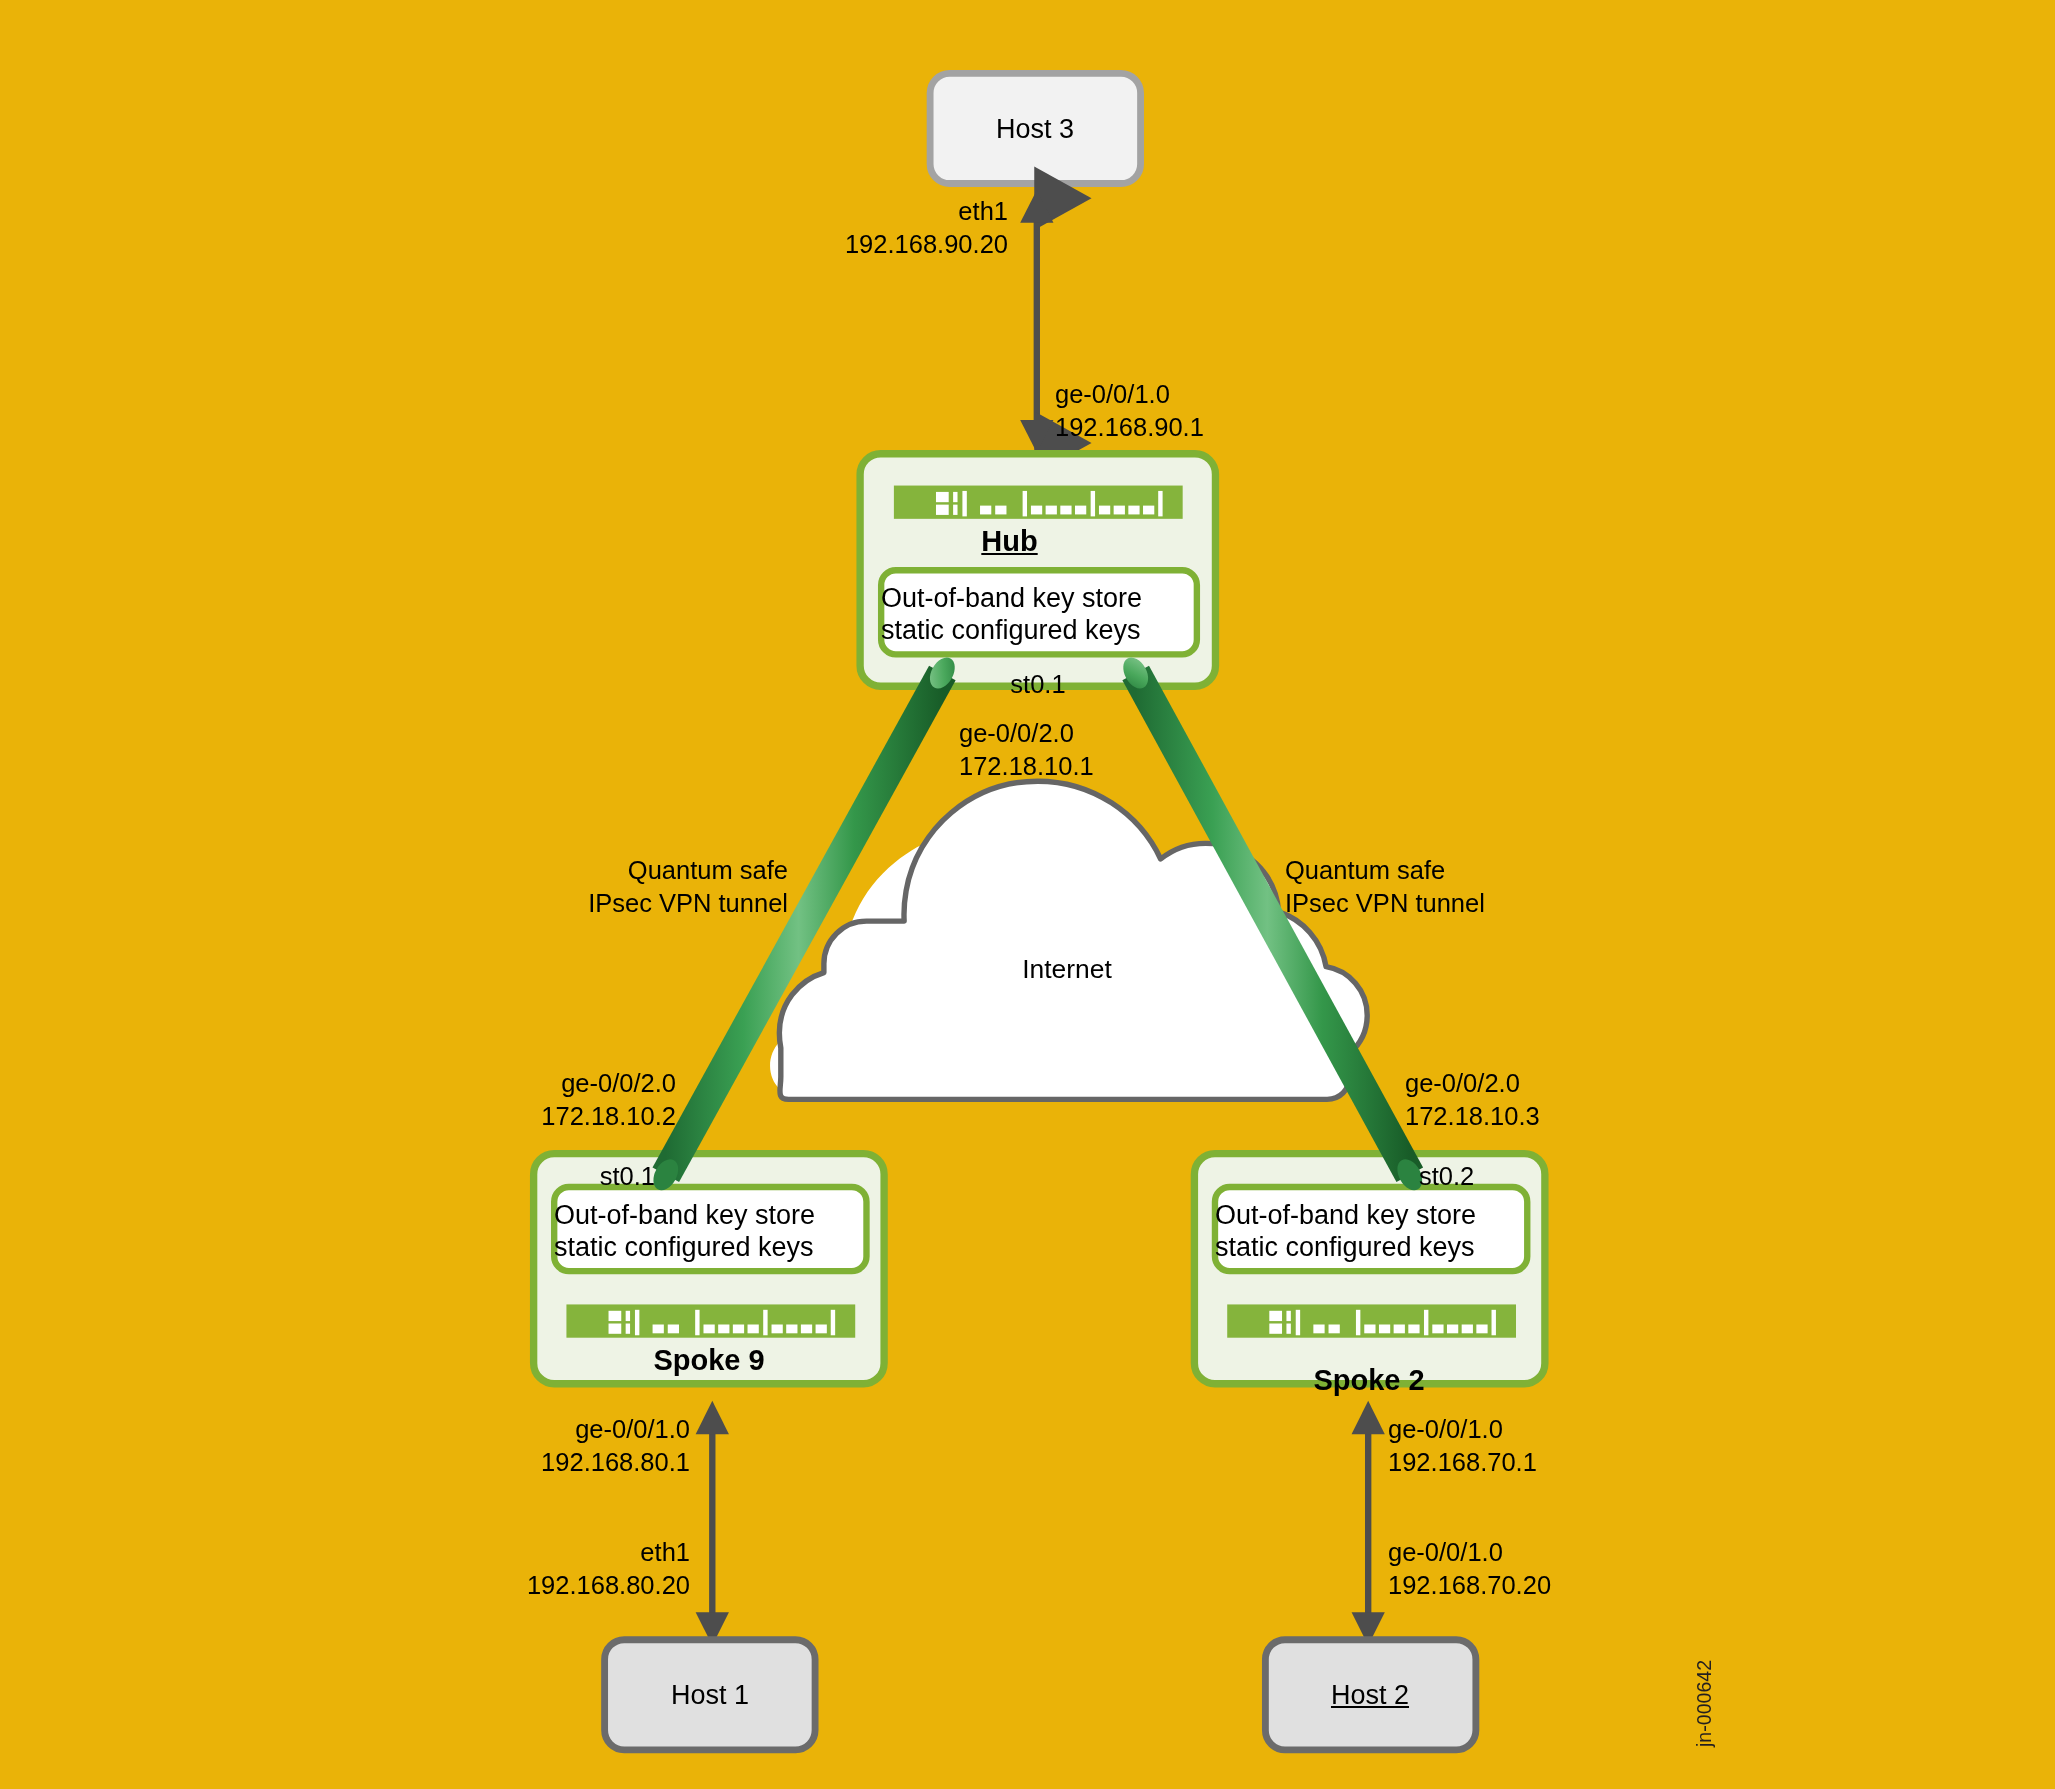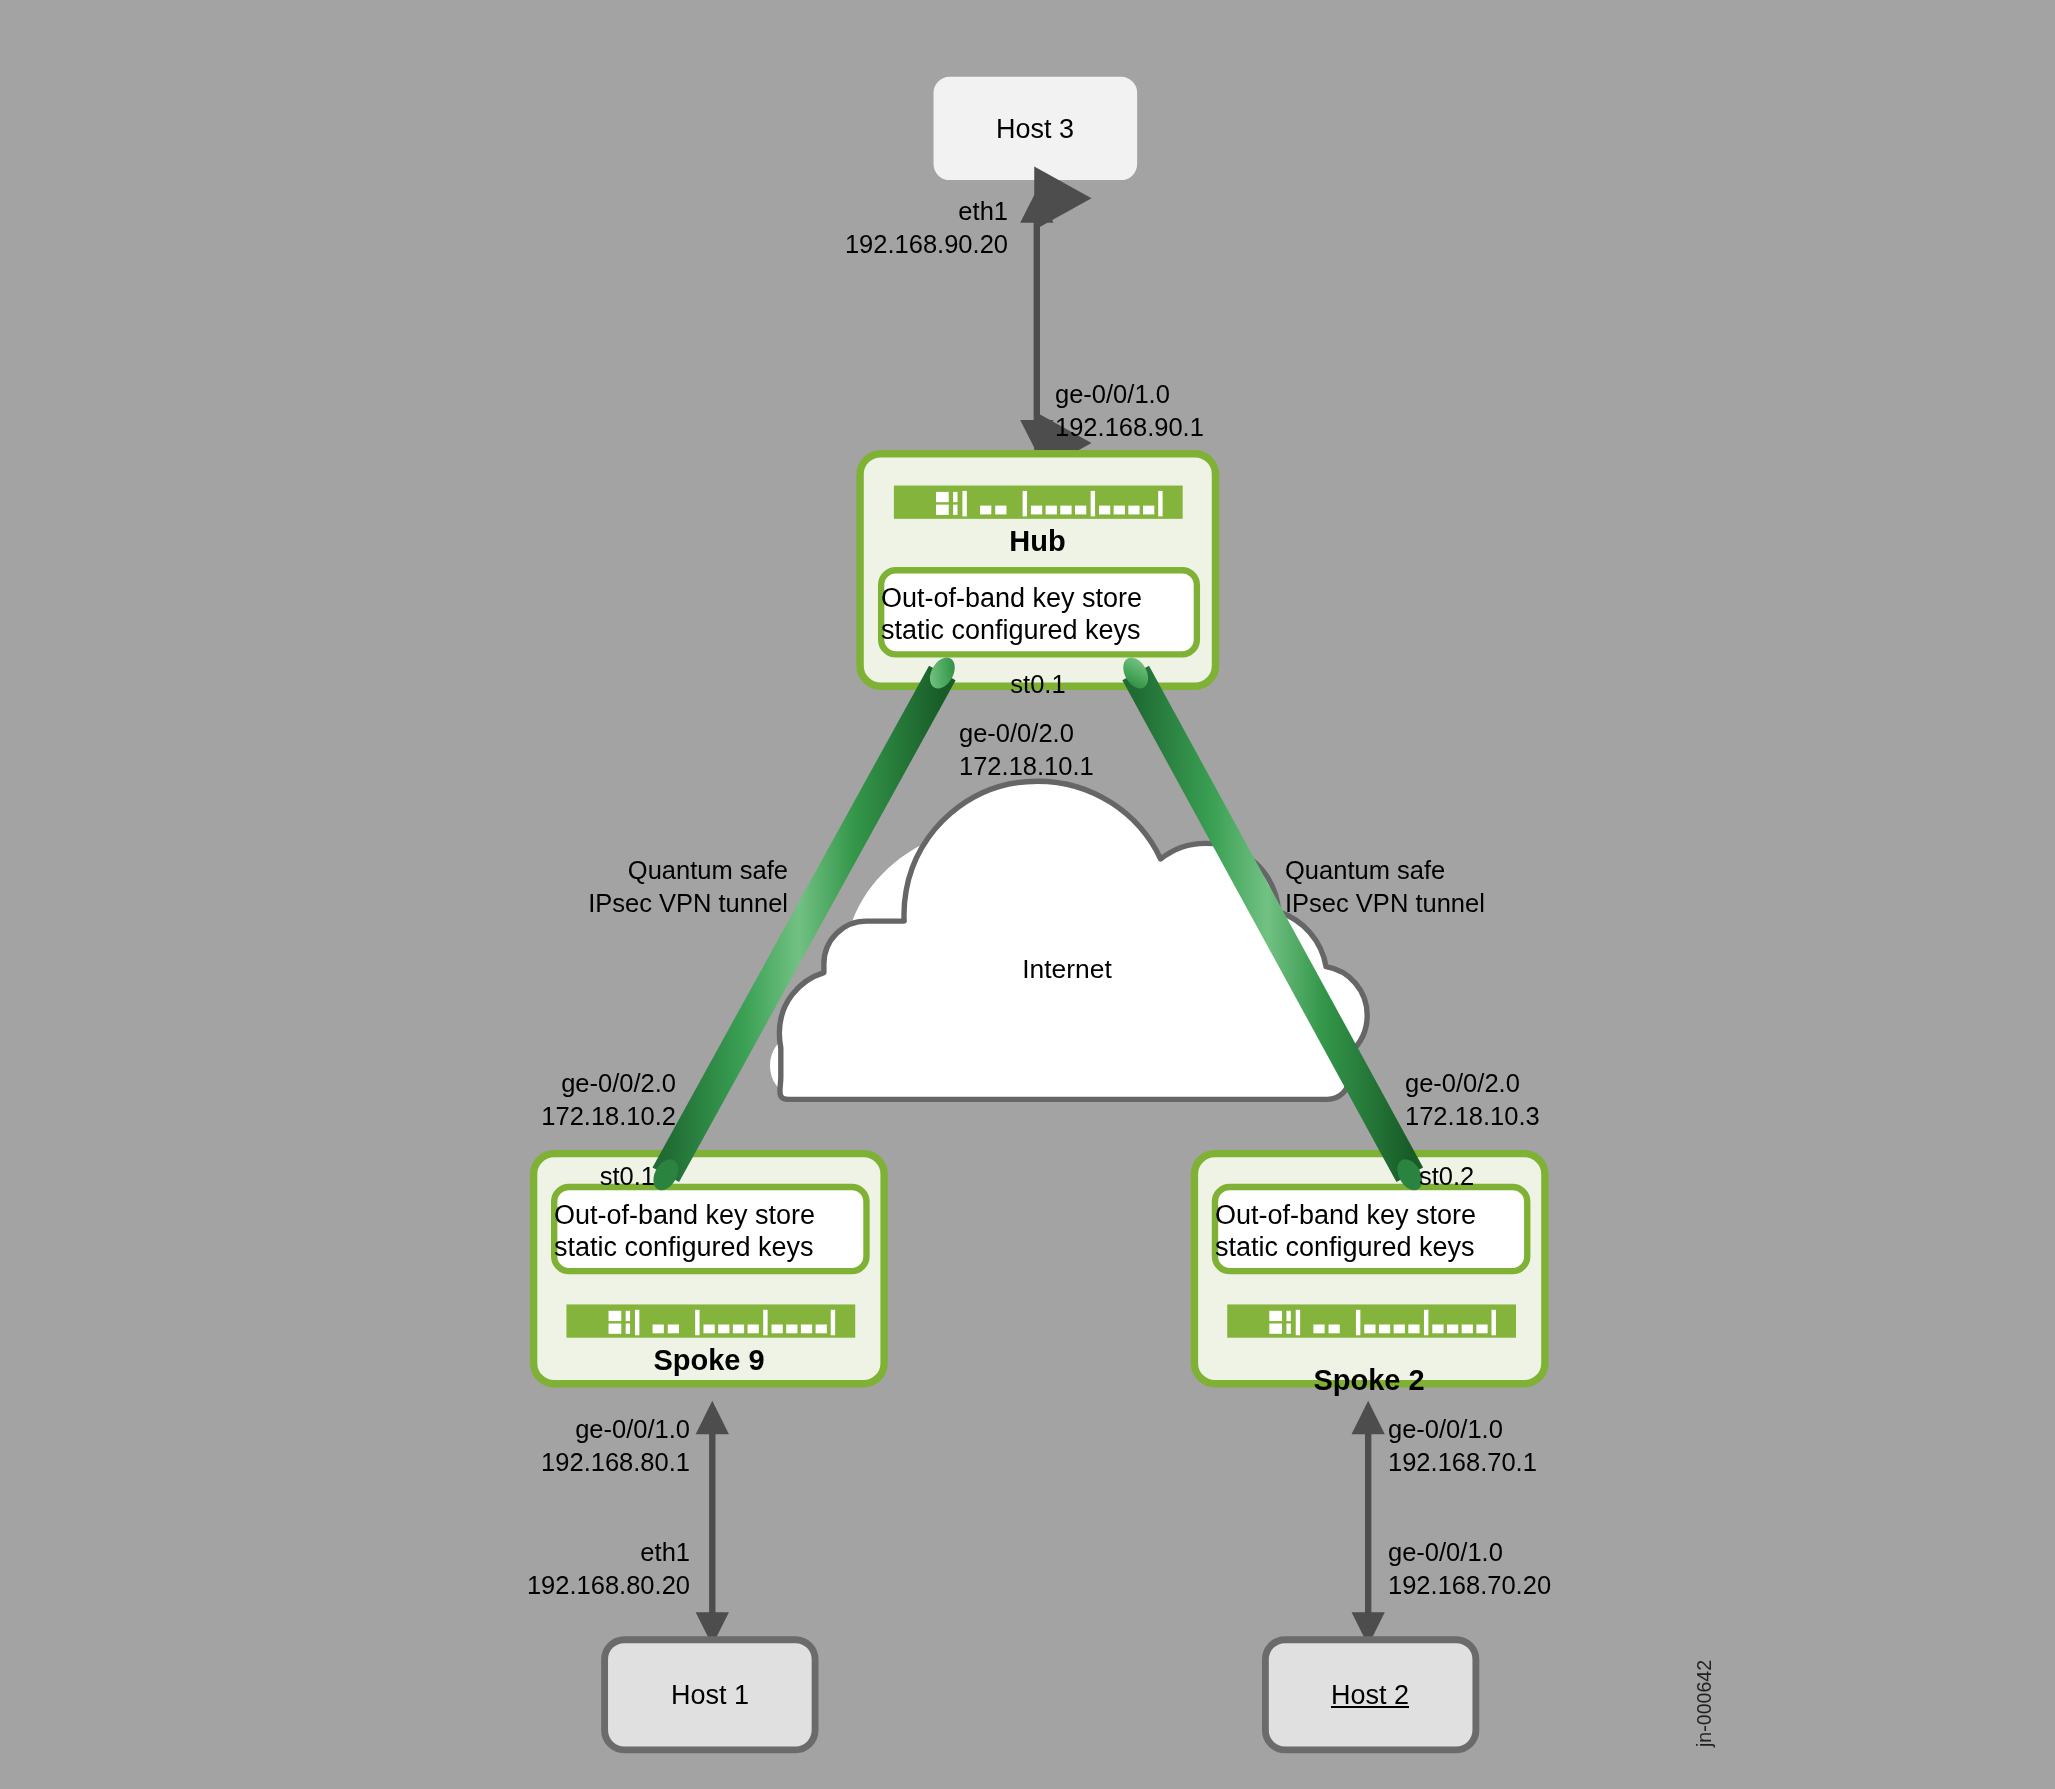--- a/index.html
+++ b/index.html
@@ -7,21 +7,21 @@
     padding: 0;
     background: #ffffff;
   }
   body {
     font-family: "Liberation Sans", sans-serif;
   }
   #canvas {
     position: relative;
     width: 2056px;
     height: 1789px;
-    background: #a3a3a3;
+    background: #eab308;
     overflow: hidden;
   }
   svg.layer {
     position: absolute;
     left: 0;
     top: 0;
     width: 2056px;
     height: 1789px;
   }
   .lbl {
@@ -289,21 +289,21 @@
   </svg>
 
   <div class="host-label" style="left:930px; top:1042px; width:210px; top:114px;">Host 3</div>
 
   <div class="lbl right" style="left:734px; top:195px; width:274px;">eth1</div>
   <div class="lbl right" style="left:734px; top:228px; width:274px;">192.168.90.20</div>
 
   <div class="lbl" style="left:1055px; top:378px; width:294px;">ge-0/0/1.0</div>
   <div class="lbl" style="left:1055px; top:411px; width:294px;">192.168.90.1</div>
 
-  <div class="node-title" style="left:860px; top:525px; width:355px;">Hub</div>
+  <div class="node-title" style="left:832px; top:525px; width:355px;text-decoration:underline;">Hub</div>
 
   <div class="keystore-text" style="left:881px; top:581px; width:316px;">Out-of-band key store</div>
   <div class="keystore-text" style="left:881px; top:613px; width:316px;">static configured keys</div>
 
   <div class="lbl center" style="left:950px; top:668px; width:176px;">st0.1</div>
 
   <div class="lbl" style="left:959px; top:717px; width:255px;">ge-0/0/2.0</div>
   <div class="lbl" style="left:959px; top:750px; width:255px;">172.18.10.1</div>
 
   <div class="lbl right" style="left:514px; top:854px; width:274px;">Quantum safe</div>

